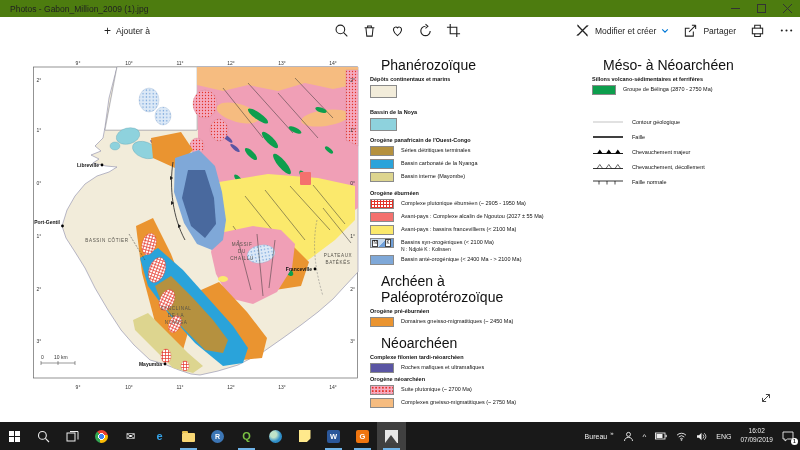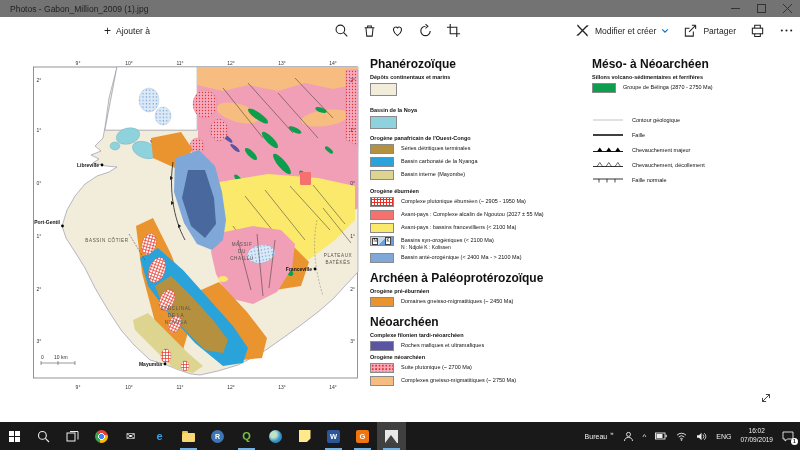--- a/index.html
+++ b/index.html
@@ -1,40 +1,40 @@
 <!DOCTYPE html>
 <html><head>
 <meta charset="utf-8">
 <style>
   html,body{margin:0;padding:0;}
   body{width:800px;height:450px;position:relative;overflow:hidden;background:#fff;
        font-family:"Liberation Sans",sans-serif;-webkit-font-smoothing:antialiased;}
   
-  .titlebar{height:17px;background:#737373;display:flex;align-items:center;padding-left:10px;
+  .titlebar{height:17px;background:#4d7c0f;display:flex;align-items:center;padding-left:10px;
             font-size:8.5px;color:#222;position:relative;}
   .win-controls{position:absolute;right:0;top:0;display:flex;height:17px;}
   .win-btn{width:26px;height:17px;display:flex;align-items:center;justify-content:center;color:#333;}
   
   .toolbar{height:27px;background:#fff;position:relative;}
   .btn-primary{position:absolute;left:8px;top:0;height:27px;display:flex;align-items:center;gap:6px;
                background:#0078d7;color:#fff;font-size:8.5px;padding:0 10px;cursor:default;}
   .addto{position:absolute;left:104px;top:0;height:27px;display:flex;align-items:center;gap:5px;
          font-size:8.5px;color:#222;}
   .tools{position:absolute;left:334px;top:0;height:27px;display:flex;align-items:center;gap:13px;}
   .ticon{width:15px;height:15px;display:block;}
   .right-tools{position:absolute;right:6px;top:0;height:27px;display:flex;align-items:center;gap:14px;}
   .labelled{display:flex;align-items:center;gap:5px;font-size:8.5px;color:#222;}
   
   .content{position:absolute;top:44px;left:0;right:0;bottom:28px;background:#fff;}
   .mapsvg{position:absolute;left:33px;top:14px;}
   
   .lgcol{position:absolute;top:13px;width:192px;}
   .lgcol1{left:370px;} .lgcol2{left:592px;}
   .lg-section{margin-bottom:8px;}
-  .lg-title{font-size:12px;font-weight:bold;color:#111;margin-bottom:2px;}
+  .lg-title{font-size:14px;font-weight:normal;color:#111;margin-bottom:2px;margin-left:11px;}
   .lg-sub{font-size:5.5px;font-weight:bold;color:#111;margin:3px 0 2px;}
   .lg-row{display:flex;align-items:flex-start;gap:7px;margin:3px 0;}
   .sw{width:24px;height:10px;border:0.5px solid #8a8a8a;flex:none;position:relative;box-sizing:border-box;}
   .sw-big{width:27px;height:13px;margin-bottom:3px;}
   .sw-crosshatch{background-color:var(--bg)!important;
      background-image:repeating-linear-gradient(0deg,var(--dot) 0 .8px,transparent .8px 3px),
                       repeating-linear-gradient(90deg,var(--dot) 0 .8px,transparent .8px 3px);}
   .sw-dots{background-color:var(--bg)!important;
      background-image:radial-gradient(circle,var(--dot) .7px,transparent 1px);background-size:3.4px 3.4px;}
   .sw-speckle{background-color:var(--bg)!important;

